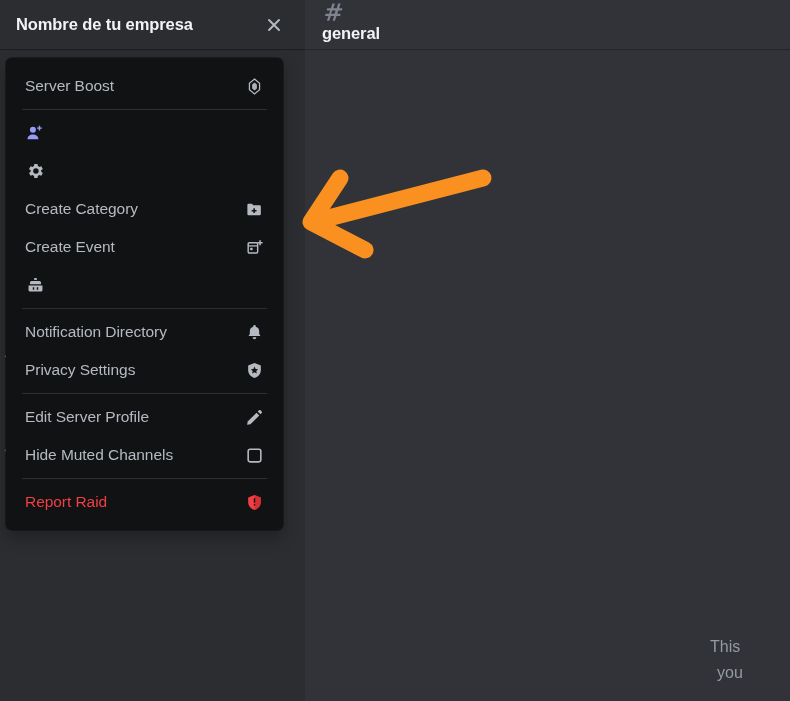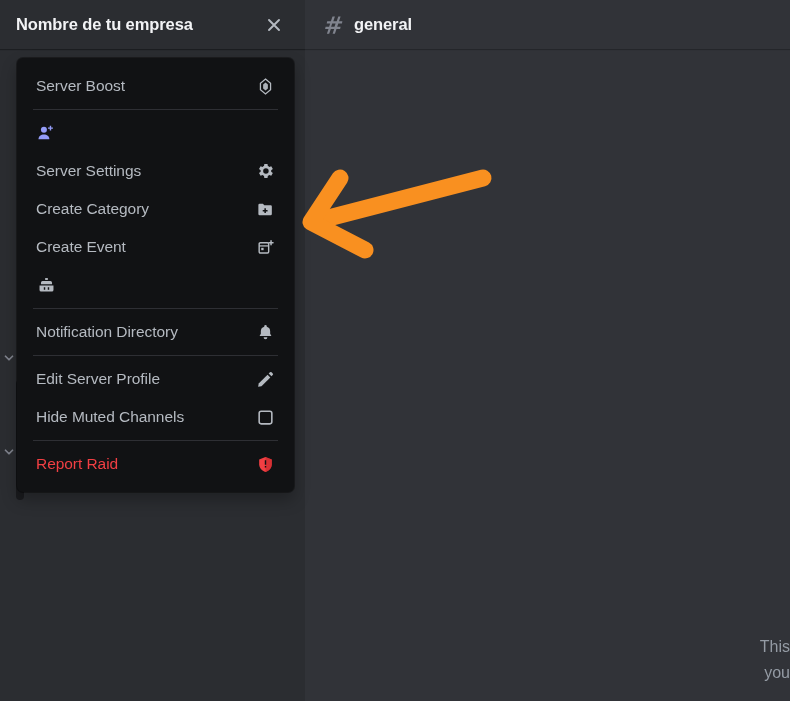--- a/index.html
+++ b/index.html
@@ -91,23 +91,24 @@
     height: 701px;
     background: #313338;
   }
 
   .main-header {
     position: absolute;
     left: 0; top: 0;
     width: 485px;
     height: 49px;
     display: flex;
-    align-items: center;
+    align-items: flex-start;
     padding-left: 17px;
     box-shadow: 0 1px 0 rgba(0,0,0,.2), 0 1.5px 0 rgba(0,0,0,.05);
+    flex-direction: column;
   }
 
   .hash-icon {
     width: 24px; height: 24px;
     color: #80848e;
     flex: 0 0 auto;
     margin-right: 8px;
   }
   .hash-icon svg { display: block; }
 
@@ -124,27 +125,27 @@
     right: 0;
     top: 634px;
     width: 80px;
     text-align: left;
     color: #949ba4;
     font-size: 16px;
     line-height: 26px;
     overflow: hidden;
     white-space: nowrap;
   }
-  .welcome-clip .ln { display: block; text-align: right; }
+  .welcome-clip .ln { display: block; }
   .welcome-clip .ln2 { text-indent: 7px; }
 
   
   .server-menu {
     position: absolute;
-    left: 17px;
+    left: 6px;
     top: 58px;
     width: 277px;
     background: #111214;
     border-radius: 6px;
     padding: 8px 8px;
     box-shadow: 0 8px 16px rgba(0,0,0,.28), 0 0 0 1px rgba(0,0,0,.35);
     z-index: 40;
   }
 
   .menu-item {
@@ -266,21 +267,20 @@
       <span class="mi-icon">
         <svg width="20" height="20" viewBox="0 0 24 24" fill="currentColor">
           <circle cx="9.5" cy="8" r="3.6"></circle>
           <path d="M3 19.5 c0-3.6 2.9-5.6 6.5-5.6 s6.5 2 6.5 5.6 z"></path>
           <path d="M18.2 3.2 v2.1 h2.1 v1.7 h-2.1 v2.1 h-1.7 V7 h-2.1 V5.3 h2.1 V3.2 z"></path>
         </svg>
       </span>
     </div>
 
     <div class="menu-item tone-default">
-      <span class="label">Server Settings</span>
       <span class="mi-icon">
         <svg width="20" height="20" viewBox="0 0 24 24" fill="currentColor">
           <path d="M19.4 13 a7.8 7.8 0 0 0 0-2 l2-1.5 -1.9-3.3 -2.4 .9 a7.6 7.6 0 0 0-1.7-1 L15 3.5 h-3.8 l-.4 2.6 a7.6 7.6 0 0 0-1.7 1 l-2.4-.9 -1.9 3.3 2 1.5 a7.8 7.8 0 0 0 0 2 l-2 1.5 1.9 3.3 2.4-.9 a7.6 7.6 0 0 0 1.7 1 l.4 2.6 H15 l.4-2.6 a7.6 7.6 0 0 0 1.7-1 l2.4 .9 1.9-3.3z M13.1 15.3 a3.3 3.3 0 1 1 0-6.6 3.3 3.3 0 0 1 0 6.6z"></path>
         </svg>
       </span>
     </div>
 
 
     <div class="menu-item tone-default">
       <span class="label">Create Category</span>
@@ -320,20 +320,29 @@
     <div class="menu-item tone-default">
       <span class="label">Notification Directory</span>
       <span class="mi-icon">
         <svg width="19" height="19" viewBox="0 0 24 24" fill="currentColor">
           <path d="M12 2.6 a1.6 1.6 0 0 1 1.6 1.6 v.5 a5.9 5.9 0 0 1 4.3 5.7 v3.3 l1.6 2.8 H4.5 l1.6-2.8 v-3.3 a5.9 5.9 0 0 1 4.3-5.7 v-.5 A1.6 1.6 0 0 1 12 2.6 z"></path>
           <path d="M9.6 18 h4.8 a2.4 2.4 0 0 1-4.8 0 z"></path>
         </svg>
       </span>
     </div>
 
+    <div class="menu-item tone-default">
+      <span class="label">Privacy Settings</span>
+      <span class="mi-icon">
+        <svg width="19" height="19" viewBox="0 0 24 24" fill="currentColor">
+          <path d="M12 2.5 L20 5.6 v6 c0 4.4-3.3 8.2-8 9.9 -4.7-1.7-8-5.5-8-9.9 v-6 z"></path>
+          <path d="M12 7.1 l1.4 2.9 3.2 .4 -2.3 2.2 .6 3.1 -2.9-1.5 -2.9 1.5 .6-3.1 -2.3-2.2 3.2-.4 z" fill="#111214"></path>
+        </svg>
+      </span>
+    </div>
 
     <div class="menu-sep"></div>
 
     <div class="menu-item tone-default">
       <span class="label">Edit Server Profile</span>
       <span class="mi-icon">
         <svg width="19" height="19" viewBox="0 0 24 24" fill="currentColor">
           <path d="M3.4 17.1 L14.6 5.9 l3.5 3.5 L6.9 20.6 l-4.2 .7 z"></path>
           <path d="M16 4.5 l1.6-1.6 a1.5 1.5 0 0 1 2.1 0 l1.4 1.4 a1.5 1.5 0 0 1 0 2.1 L19.5 8 z"></path>
         </svg>

